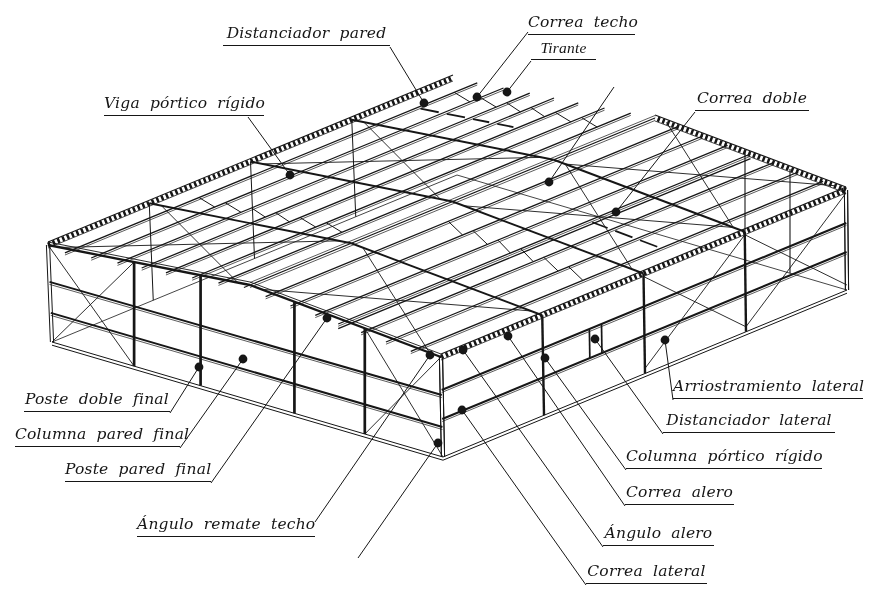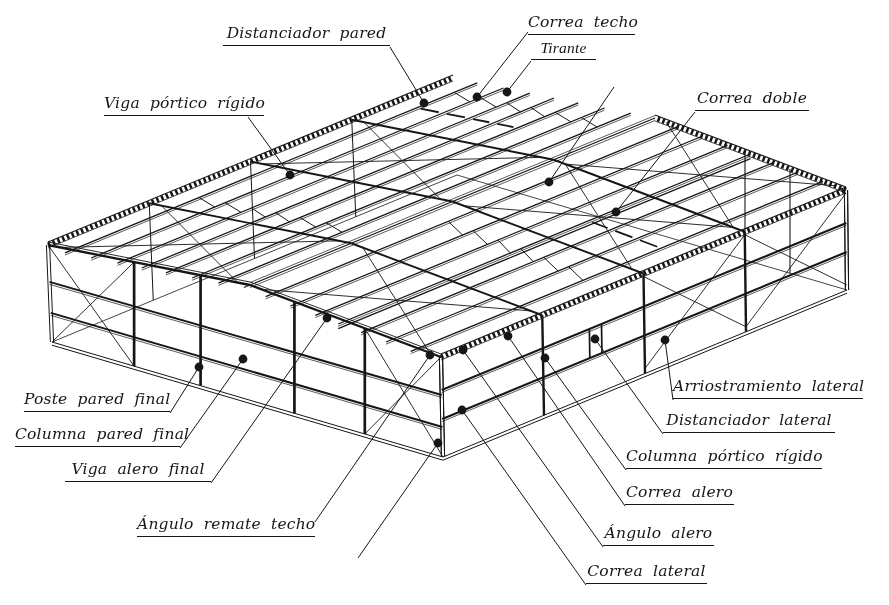--- a/index.html
+++ b/index.html
@@ -194,23 +194,23 @@
       <circle cx="463" cy="350" r="4.4" fill="#161616"></circle>
       <line x1="586" y1="585" x2="462" y2="410" stroke="#161616" stroke-width="1"></line>
       <circle cx="462" cy="410" r="4.4" fill="#161616"></circle>
     </svg>
 
   <div class="lbl" style="left: 223px; top: 25px; width: 167px;">Distanciador pared</div>
   <div class="lbl" style="left: 528px; top: 14px; width: 107px;">Correa techo</div>
   <div class="lbl" style="left: 531px; top: 39px; width: 65px; font-family: Liberation Serif, serif;">Tirante</div>
   <div class="lbl" style="left: 695px; top: 90px; width: 114px;">Correa doble</div>
   <div class="lbl" style="left: 104px; top: 95px; width: 160px;">Viga pórtico rígido</div>
-  <div class="lbl" style="left: 24px; top: 391px; width: 146px;">Poste pared final</div>
+  <div class="lbl" style="left: 24px; top: 391px; width: 146px;">Poste doble final</div>
   <div class="lbl" style="left: 15px; top: 426px; width: 165px;">Columna pared final</div>
-  <div class="lbl" style="left: 65px; top: 461px; width: 146px;">Viga alero final</div>
+  <div class="lbl" style="left: 65px; top: 461px; width: 146px;">Poste pared final</div>
   <div class="lbl" style="left: 137px; top: 516px; width: 178px;">Ángulo remate techo</div>
   <div class="lbl" style="left: 673px; top: 378px; width: 190px;">Arriostramiento lateral</div>
   <div class="lbl" style="left: 663px; top: 412px; width: 172px;">Distanciador lateral</div>
   <div class="lbl" style="left: 626px; top: 448px; width: 196px;">Columna pórtico rígido</div>
   <div class="lbl" style="left: 625px; top: 484px; width: 109px;">Correa alero</div>
   <div class="lbl" style="left: 603px; top: 525px; width: 111px;">Ángulo alero</div>
   <div class="lbl" style="left: 586px; top: 563px; width: 121px;">Correa lateral</div>
 </div>
 
 </body></html>

